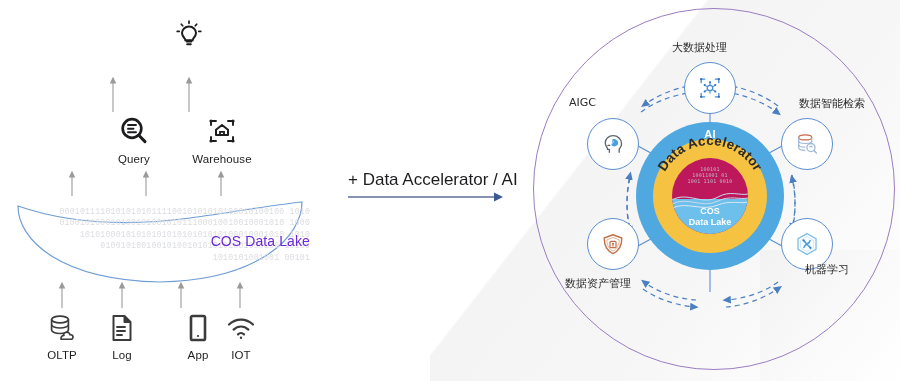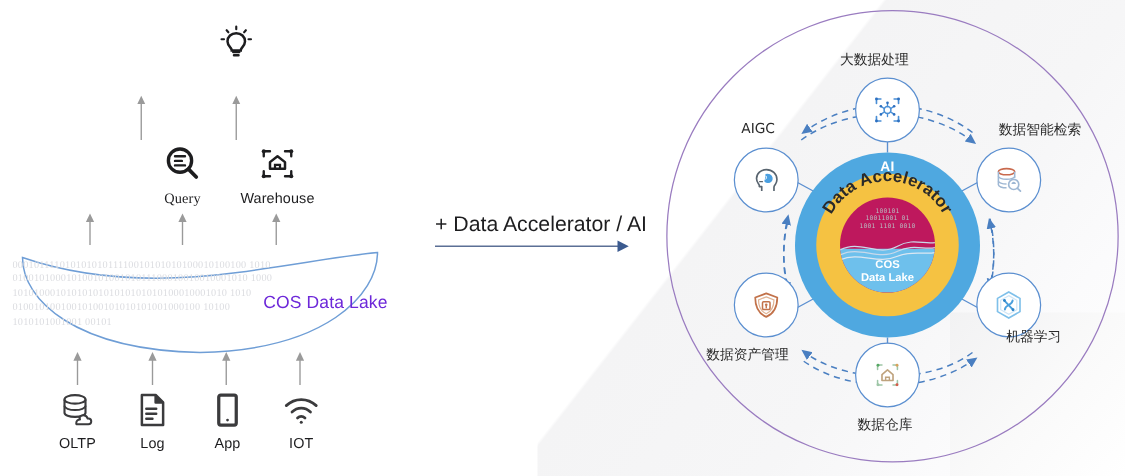--- a/index.html
+++ b/index.html
@@ -116,21 +116,21 @@
 
   <div class="lnode" style="left:157px;top:18px;width:64px;">
     <svg class="ico" width="34" height="34" viewBox="0 0 34 34">
       <path d="M17 8.5c-4 0-7 2.9-7 6.6 0 2.5 1.4 4 2.5 5.2.6.7.9 1.3.9 2h7.2c0-.7.3-1.3.9-2 1.1-1.2 2.5-2.7 2.5-5.2 0-3.7-3-6.6-7-6.6z" fill="none" stroke="#1d1d1f" stroke-width="2"></path>
       <path d="M14.6 23.6h4.8M15.2 26.2h3.6" stroke="#1d1d1f" stroke-width="2" stroke-linecap="round"></path>
       <path d="M17 3.2v2.1M9.3 6.2l1.4 1.6M24.7 6.2l-1.4 1.6M5.2 13.4h2M26.8 13.4h2" stroke="#1d1d1f" stroke-width="1.7" stroke-linecap="round"></path>
     </svg>
   </div>
 
 
-  <div class="lnode" style="left:116px;top:114px;width:60px;font-family:Liberation Serif, serif;">
+  <div class="lnode" style="left:104px;top:114px;width:60px;">
     <svg class="ico" width="34" height="34" viewBox="0 0 34 34">
       <circle cx="15" cy="14.5" r="9.3" fill="none" stroke="#1d1d1f" stroke-width="2.7"></circle>
       <path d="M21.8 21.3L28 27.6" stroke="#1d1d1f" stroke-width="3" stroke-linecap="round"></path>
       <path d="M11 11h8M11 14.7h5.5M11 18.3h8" stroke="#1d1d1f" stroke-width="1.9" stroke-linecap="round"></path>
     </svg>
     <span class="lbl">Query</span>
   </div>
 
   <div class="lnode" style="left:187px;top:114px;width:70px;">
     <svg class="ico" width="34" height="34" viewBox="0 0 34 34">
@@ -143,22 +143,22 @@
       <path d="M15 21v-3.2h4V21" fill="none" stroke="#1d1d1f" stroke-width="1.8"></path>
     </svg>
     <span class="lbl">Warehouse</span>
   </div>
 
   <svg id="lake" style="position:absolute;left:10px;top:196px;width:300px;height:92px" viewBox="0 0 300 92">
     <path d="M8,10 C60,28 120,30 180,22 C225,16 268,8 292,6
              C292,40 250,84 150,86 C50,84 8,44 8,10 Z" fill="#ffffff" stroke="#6f9ed6" stroke-width="1.2"></path>
   </svg>
   <div id="lake-bits" style="position:absolute;left:10px;top:206px;width:300px;height:70px;
-       text-align:left;color:#dcdde1;font-size:8.2px;line-height:11.4px;letter-spacing:.2px;
-       font-family:Liberation Serif, serif;white-space:nowrap;overflow:hidden;">
+       text-align:right;color:#dcdde1;font-size:8.2px;line-height:11.4px;letter-spacing:.2px;
+       font-family:Liberation Mono, monospace;white-space:nowrap;overflow:hidden;">
     <div>00010111101010101011110010101010100010100100 1010</div>
     <div>01001010001010010100101011100010010010001010 1000</div>
     <div>1010100010101010101010101010100010001010 1010</div>
     <div>01001010010010100101010101001000100 10100</div>
     <div>1010101001001 00101</div>
   </div>
   <div id="lake-label" style="position:absolute;left:10px;top:233px;width:300px;text-align:right;
        font-size:14px;color:#6d28d9;letter-spacing:.1px;">COS Data Lake</div>
 
   <div class="lnode" style="left:35px;top:312px;width:54px;">
@@ -173,21 +173,21 @@
 
   <div class="lnode" style="left:96px;top:312px;width:52px;">
     <svg class="ico" width="32" height="32" viewBox="0 0 32 32">
       <path d="M7.5 4h11l6 6v18h-17z" fill="none" stroke="#3b3b3d" stroke-width="2" stroke-linejoin="round"></path>
       <path d="M18.5 4v6h6" fill="#3b3b3d" stroke="#3b3b3d" stroke-width="2" stroke-linejoin="round"></path>
       <path d="M11 15h8M11 19h8M11 23h5" stroke="#3b3b3d" stroke-width="1.9" stroke-linecap="round"></path>
     </svg>
     <span class="lbl">Log</span>
   </div>
 
-  <div class="lnode" style="left:156px;top:312px;width:52px;">
+  <div class="lnode" style="left:172px;top:312px;width:52px;">
     <svg class="ico" width="32" height="32" viewBox="0 0 32 32">
       <rect x="9" y="4" width="14" height="24" rx="1.6" fill="none" stroke="#3b3b3d" stroke-width="2.6"></rect>
       <circle cx="16" cy="24" r="1.1" fill="#3b3b3d"></circle>
     </svg>
     <span class="lbl">App</span>
   </div>
 
   <div class="lnode" style="left:215px;top:312px;width:52px;">
     <svg class="ico" width="32" height="32" viewBox="0 0 32 32">
       <path d="M4 12.5C7.4 9.3 11.5 7.6 16 7.6s8.6 1.7 12 4.9" fill="none" stroke="#3b3b3d" stroke-width="2.2" stroke-linecap="round"></path>
@@ -318,34 +318,20 @@
         <path d="M17 8.5 L24.3 12.7 L24.3 21.3 L17 25.5 L9.7 21.3 L9.7 12.7 Z" fill="none" stroke="#cfe6f7" stroke-width="1.1"></path>
         <path d="M13.5 21 C13.5 17 20.5 17 20.5 13" fill="none" stroke="#4a9fdc" stroke-width="1.8" stroke-linecap="round"></path>
         <path d="M13.5 13.5 C16 16 18 18.5 20.5 20.8" fill="none" stroke="#4a9fdc" stroke-width="1.8" stroke-linecap="round"></path>
         <circle cx="13.1" cy="12.9" r="1.3" fill="#2c84c8"></circle>
         <circle cx="20.9" cy="21.3" r="1.3" fill="#2c84c8"></circle>
       </svg>
     </div>
     <span class="clbl" style="left:24px;top:44px;">机器学习</span>
   </div>
 
-  <div class="cnode" style="left:684px;top:274px;">
-    <div class="disc">
-      <svg width="30" height="30" viewBox="0 0 34 34">
-        <path d="M8 12V8h4M26 12V8h-4M8 22v4h4M26 22v4h-4" fill="none" stroke="#9ec6a7" stroke-width="1.4" stroke-linecap="round"></path>
-        <circle cx="8.4" cy="8.2" r="1.3" fill="#56a864"></circle>
-        <circle cx="25.6" cy="8.2" r="1.3" fill="#d9a25c"></circle>
-        <circle cx="8.4" cy="25.8" r="1.3" fill="#9ec6a7"></circle>
-        <circle cx="25.6" cy="25.8" r="1.3" fill="#d55b4a"></circle>
-        <path d="M12 22v-5.4L17 12.4l5 4.2V22z" fill="none" stroke="#bfa37e" stroke-width="1.5" stroke-linejoin="round"></path>
-        <path d="M15.3 22v-3h3.4v3" fill="none" stroke="#bfa37e" stroke-width="1.3"></path>
-      </svg>
-    </div>
-    <span class="clbl" style="left:2px;top:58px;">数据仓库</span>
-  </div>
 
   <div class="cnode" style="left:587px;top:218px;">
     <div class="disc">
       <svg width="30" height="30" viewBox="0 0 34 34">
         <path d="M17 6.5 L27 10.2 C27 19 23 25.2 17 27.8 C11 25.2 7 19 7 10.2 Z" fill="none" stroke="#c2724a" stroke-width="1.6" stroke-linejoin="round"></path>
         <path d="M17 9.6 L24 12.3 C24 18.6 21.1 23.1 17 25 C12.9 23.1 10 18.6 10 12.3 Z" fill="none" stroke="#e0b394" stroke-width="1.1"></path>
         <rect x="13.6" y="14" width="6.8" height="7" rx="1" fill="none" stroke="#c2724a" stroke-width="1.4"></rect>
         <circle cx="17" cy="16.8" r="1.2" fill="#c2724a"></circle>
         <path d="M17 17.8v1.8" stroke="#c2724a" stroke-width="1.3" stroke-linecap="round"></path>
       </svg>
@@ -355,16 +341,16 @@
 
   <div class="cnode" style="left:587px;top:118px;">
     <div class="disc">
       <svg width="30" height="30" viewBox="0 0 34 34">
         <path d="M24 27v-3.4c0-1 .5-1.6 1.1-2.4.9-1.2 1.6-2.6 1.6-4.6 0-5.2-4.3-9-9.6-9-4.9 0-8.9 3.3-8.9 8 0 2.1.8 3.6 1.7 4.8.5.7.8 1.1.8 1.9V23h2.2v4" fill="none" stroke="#58646f" stroke-width="1.5" stroke-linejoin="round"></path>
         <path d="M11.1 18.5h2.4" stroke="#58646f" stroke-width="1.3" stroke-linecap="round"></path>
         <path d="M16.4 12.2c2.6-1 5.4.4 5.8 2.9.4 2.4-1.6 4.3-4 4.1-1.2-.1-2.1-.7-2.7-1.6" fill="#4a9fe0" stroke="#4a9fe0" stroke-width="1.2" stroke-linejoin="round"></path>
         <path d="M16.8 13.4c.6 1 .4 2.3-.5 3.1" fill="none" stroke="#ffffff" stroke-width=".9"></path>
       </svg>
     </div>
-    <span class="clbl" style="left:-18px;top:-22px;margin-left:24px;">AIGC</span>
+    <span class="clbl" style="left:-18px;top:-22px;">AIGC</span>
   </div>
 
 </div>
 
 </body></html>

